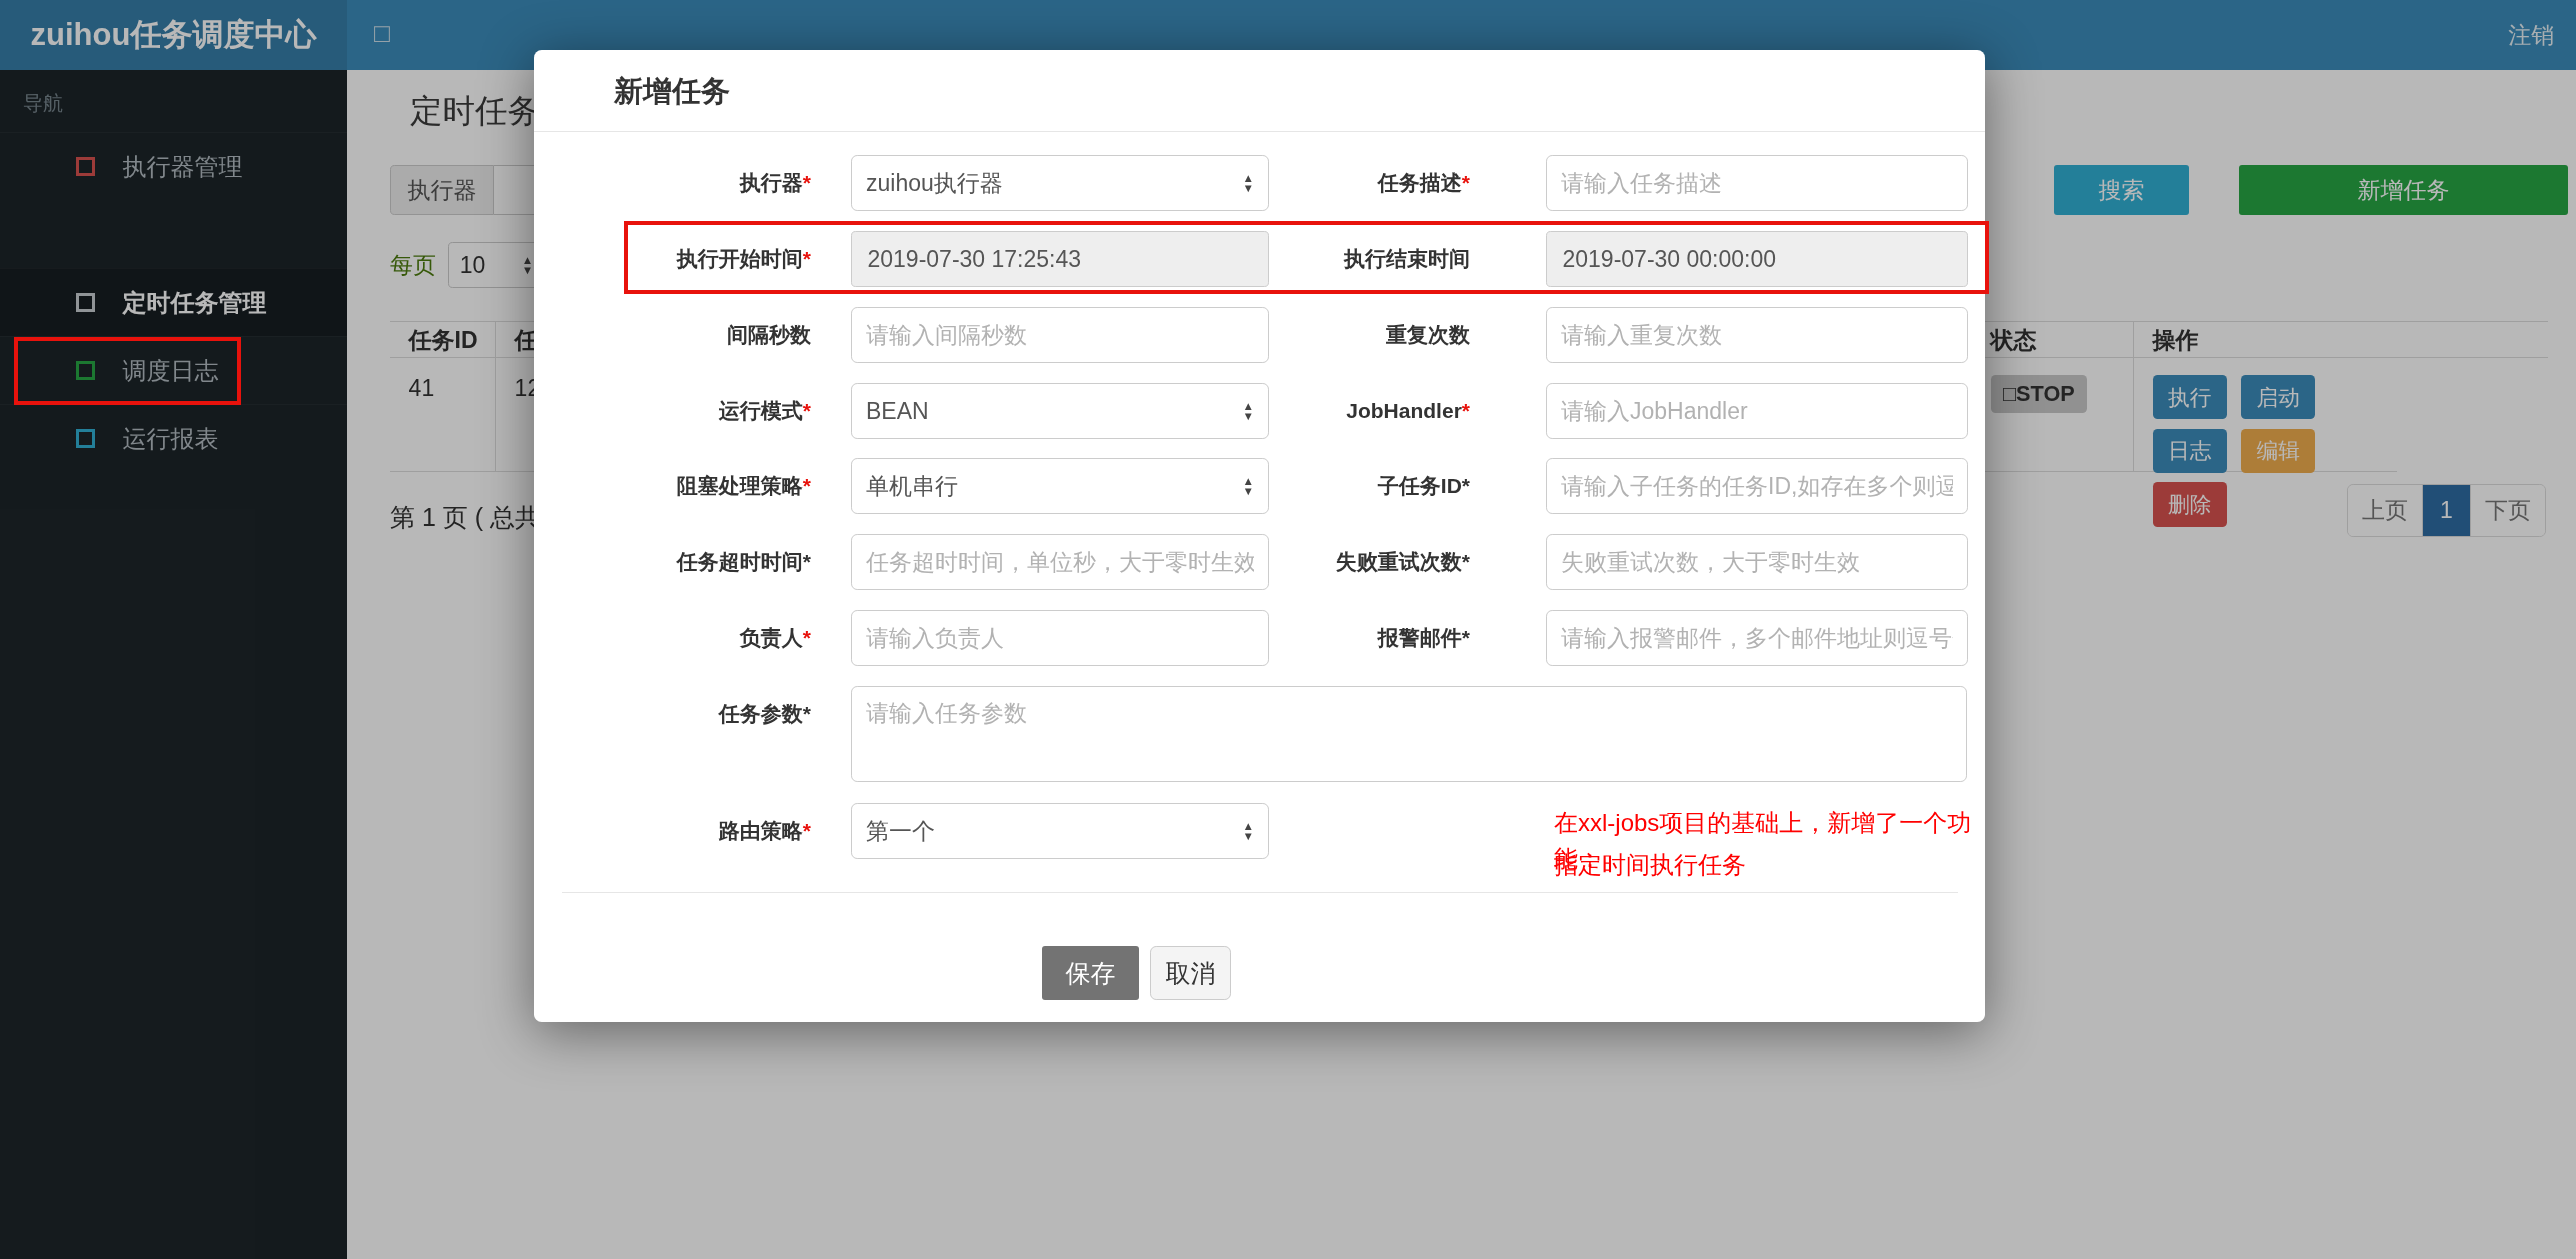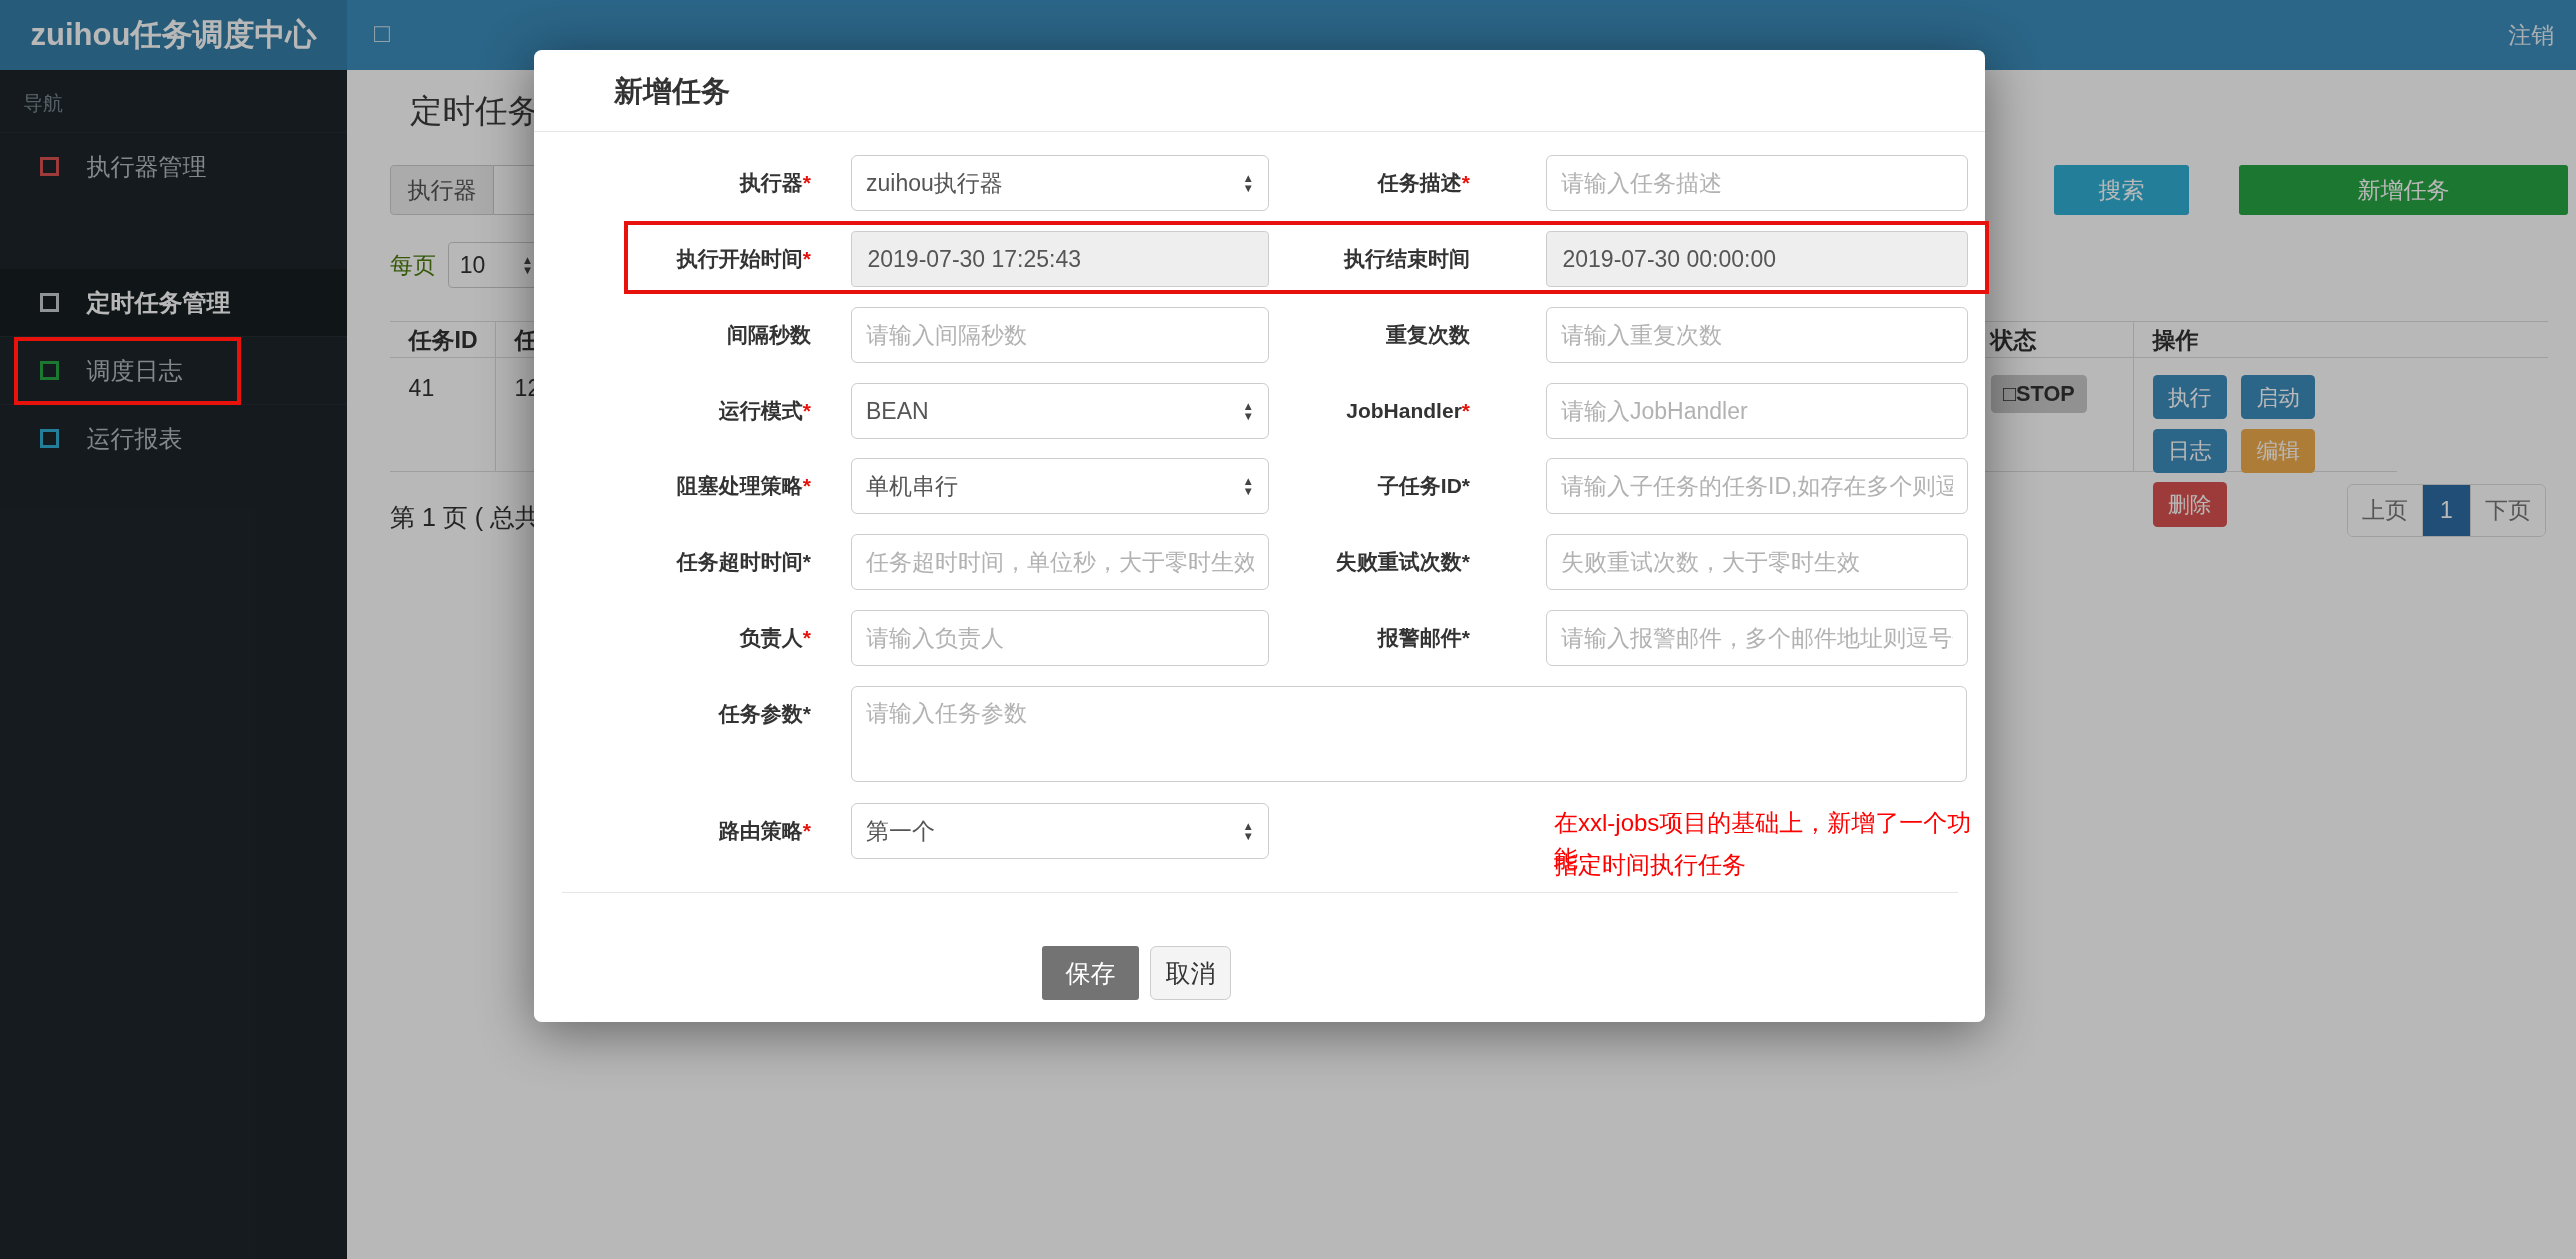--- a/index.html
+++ b/index.html
@@ -12,21 +12,21 @@
             color:#ffffff; font-size:31px; font-weight:bold; text-align:center; line-height:70px; }
   .nav-toggle { position:absolute; left:374px; top:0; height:70px; line-height:67px;
             font-size:26px; color:#cfe0ea; cursor:pointer; }
   .logout { position:absolute; right:21.7px; top:0; height:70px; line-height:70px;
             font-size:23px; color:#e9f1f6; cursor:pointer; }
 
   
   .sidebar { position:absolute; left:0; top:70px; width:347px; height:1190px; background:#1d2529; z-index:10; }
   .nav-label { position:absolute; left:23px; top:20px; font-size:20px; color:#77858d; }
   .side-item { position:absolute; left:0; width:347px; height:68px; display:flex; align-items:center;
-               padding-left:40px; cursor:pointer; border-top:0.8px solid rgba(255,255,255,0.04); }
+               padding-left:76px; cursor:pointer; border-top:0.8px solid rgba(255,255,255,0.04); }
   .side-icon { width:18.6px; height:18.6px; border:3.1px solid #999; margin-right:28px; flex:0 0 auto; }
   .side-text { font-size:24px; color:#b3bcc2; }
   .side-item.active { background:#171e22; }
   .side-item.active .side-text { color:#ffffff; font-weight:bold; }
 
   
   .main { position:absolute; left:347px; top:70px; width:2229px; height:1190px; background:#ffffff; }
   .page-title { position:absolute; left:63px; top:20px; font-size:32.5px; color:#3c3c3c; font-weight:500; }
 
   .addon { position:absolute; left:43px; top:95px; width:104px; height:50px; background:#eeeeee;

